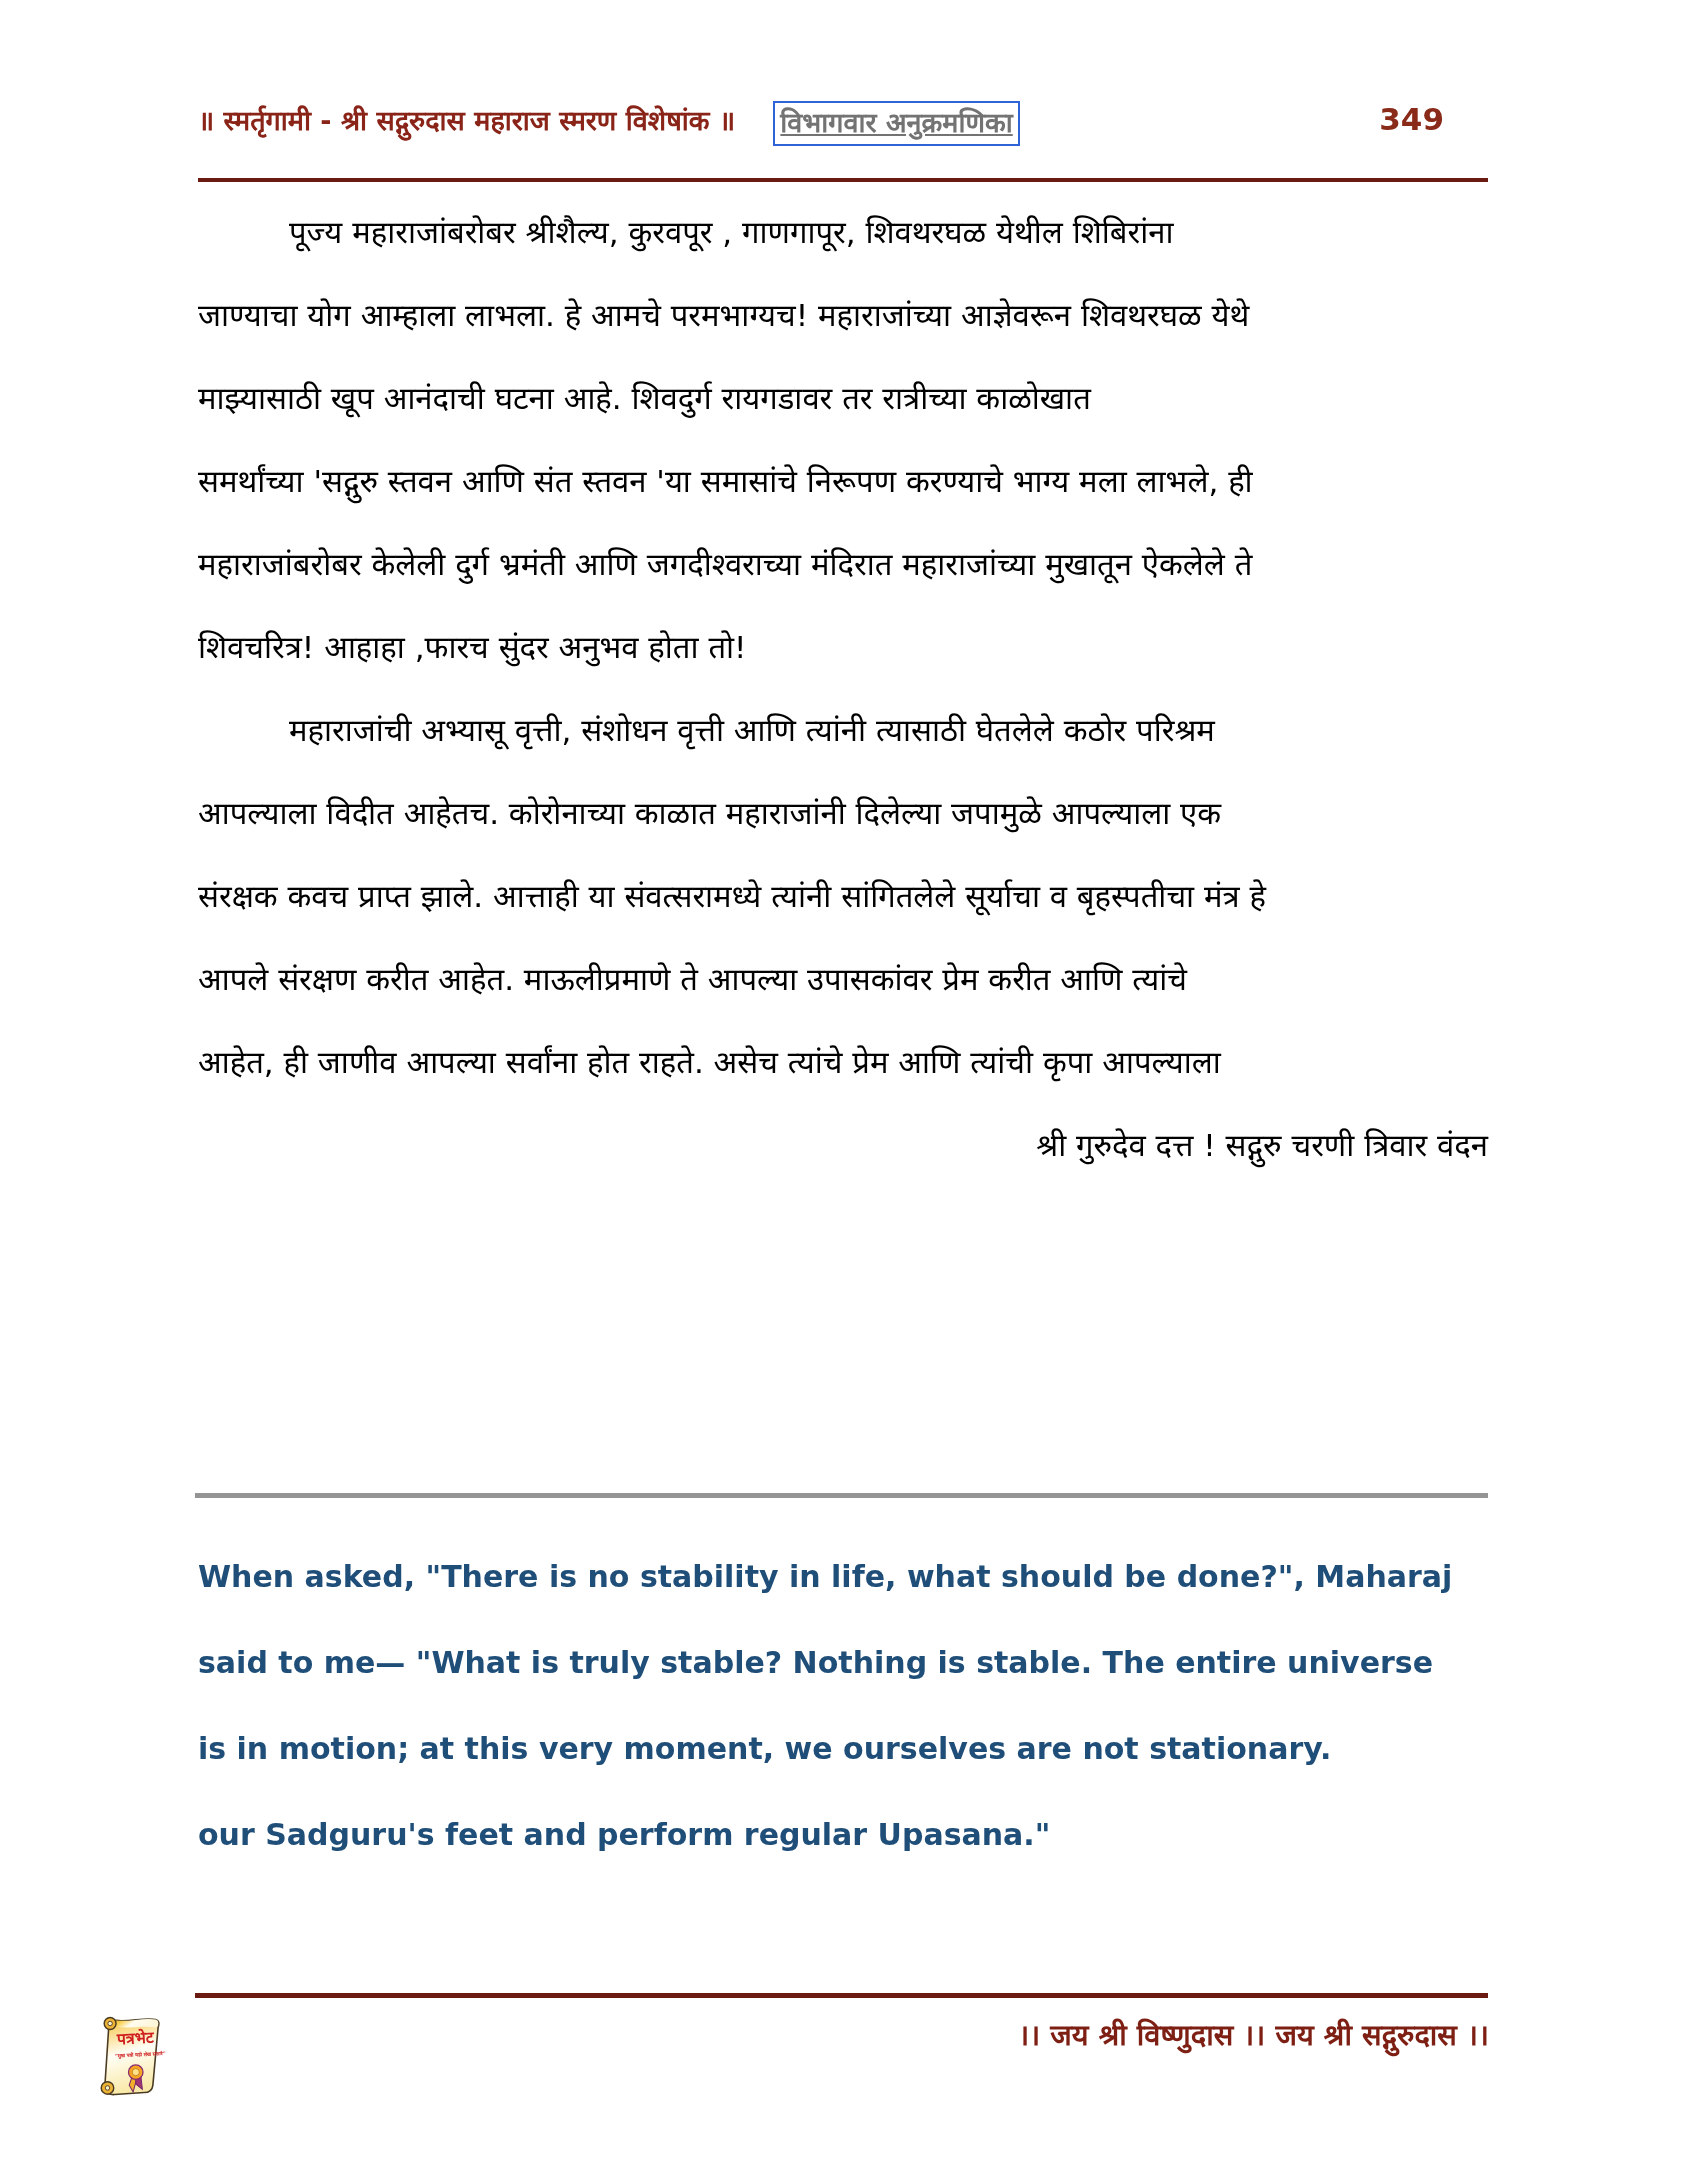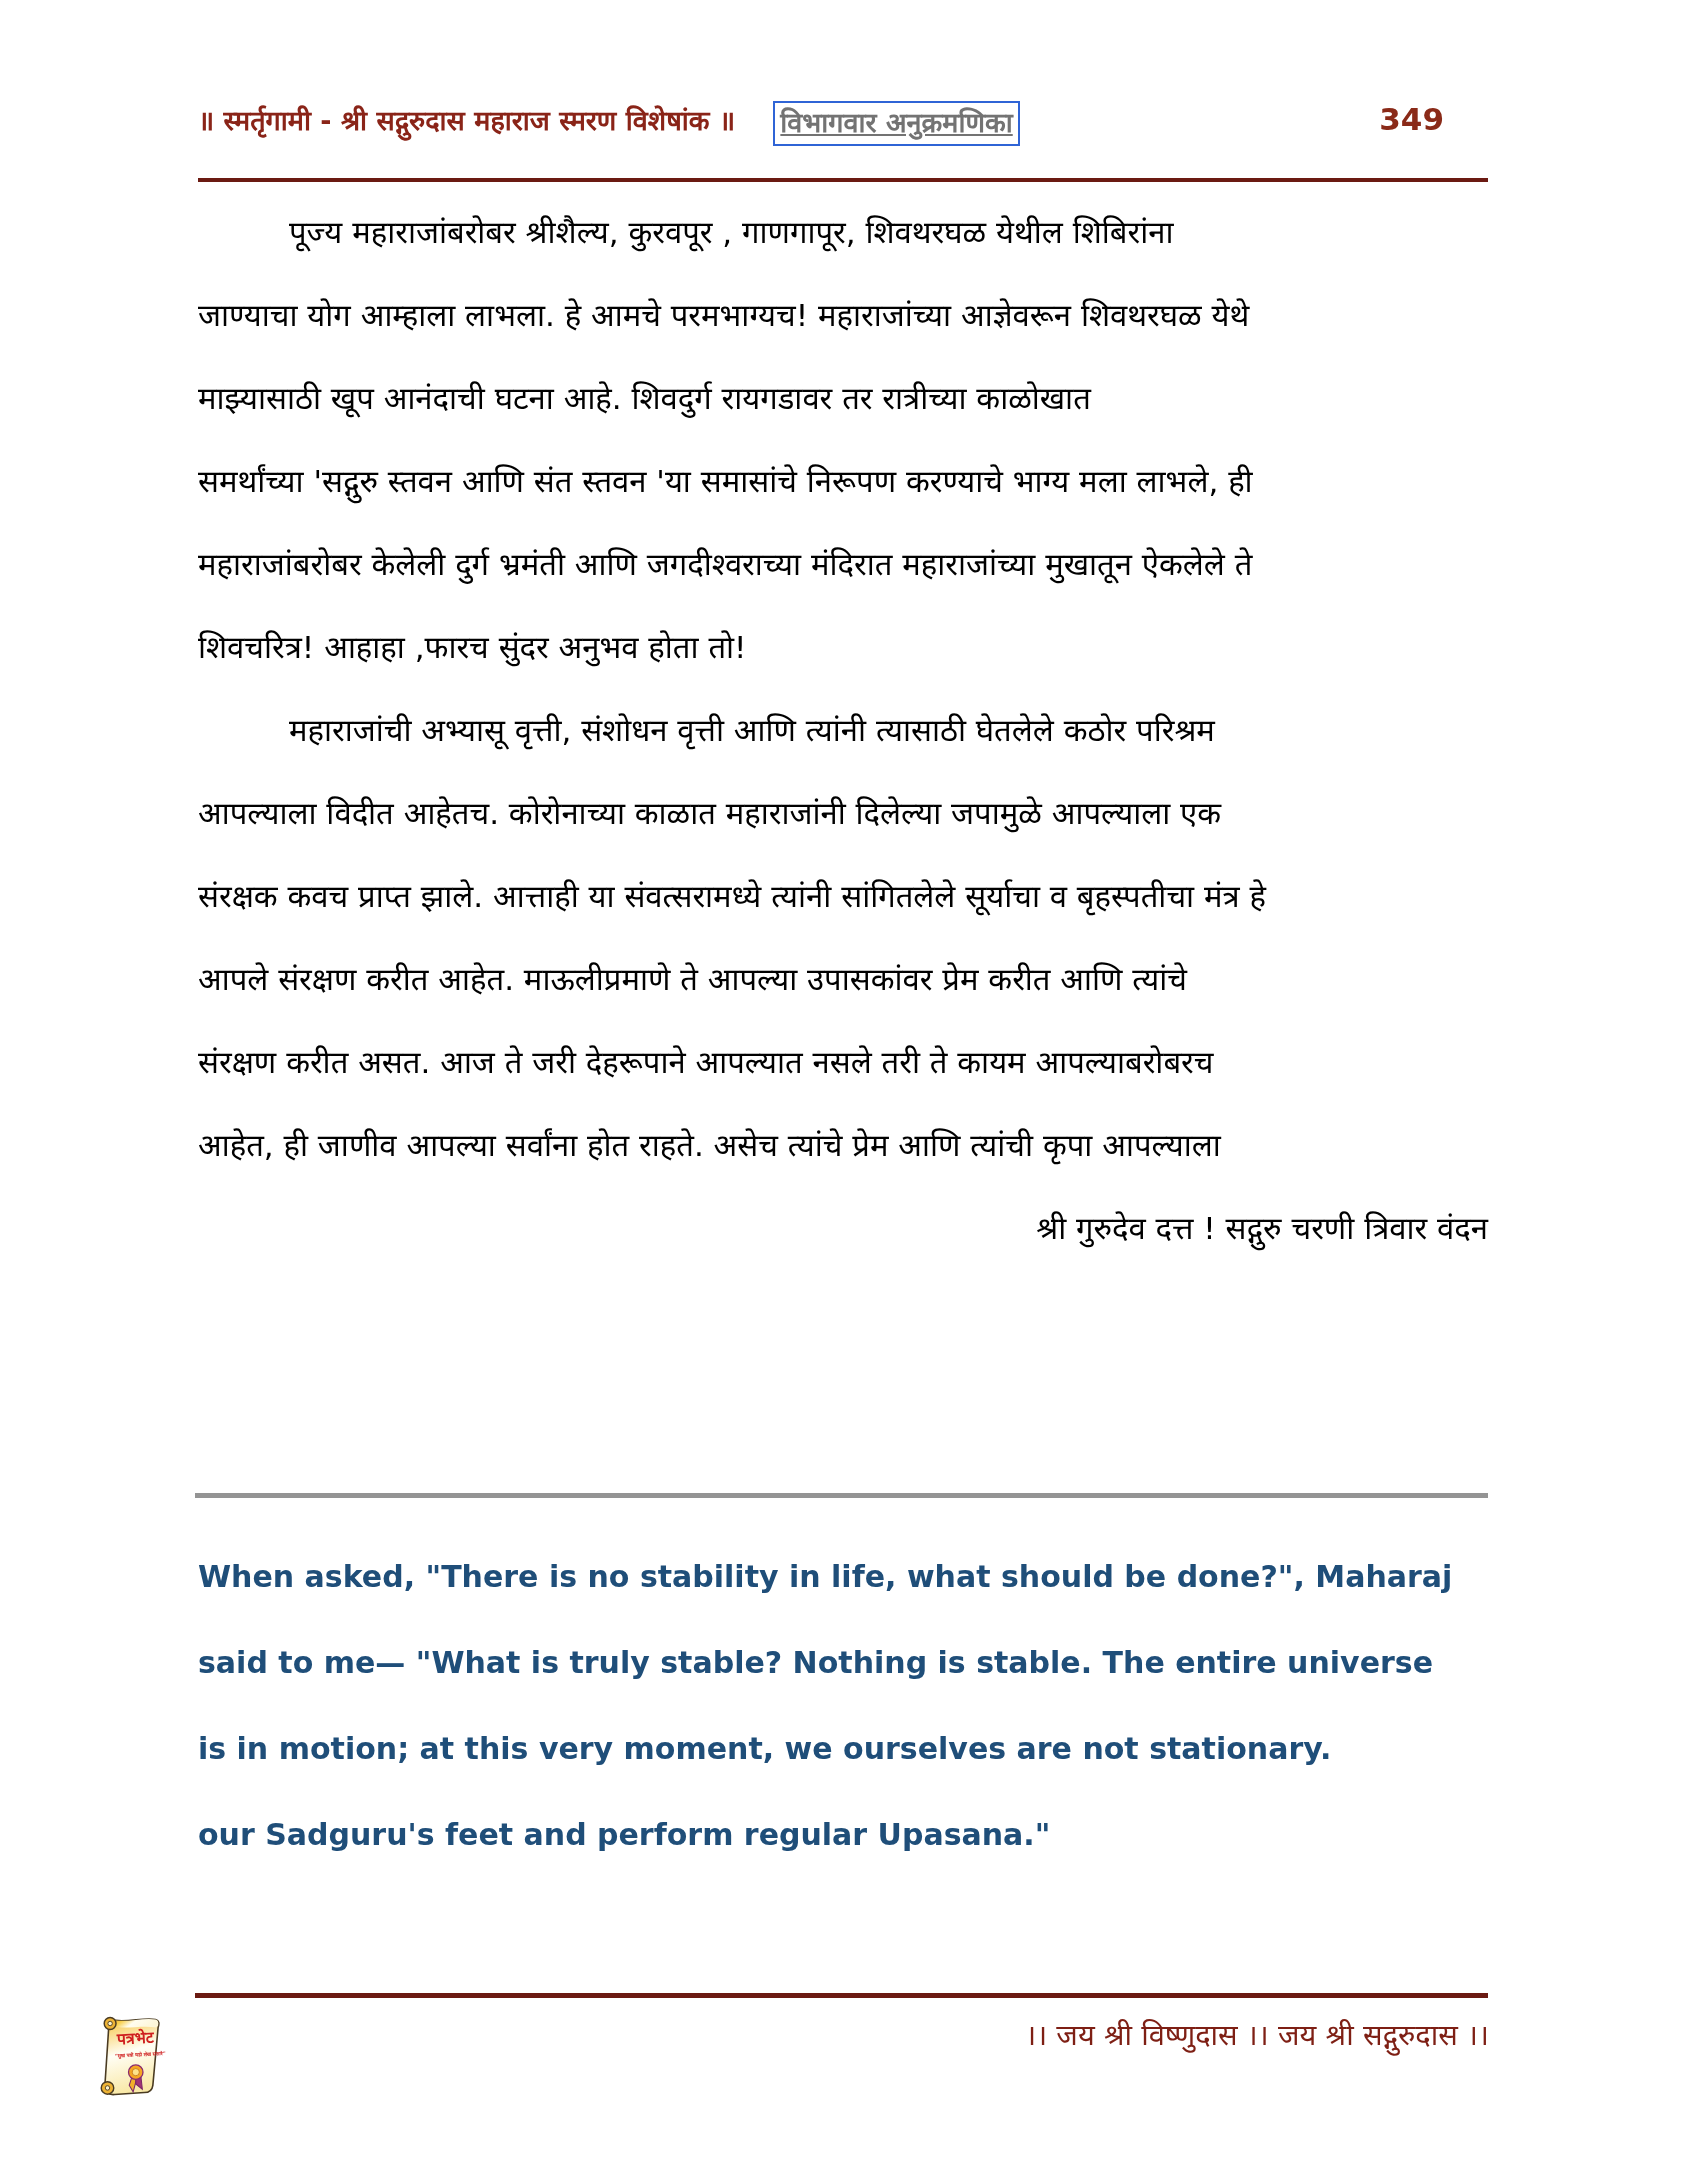--- a/index.html
+++ b/index.html
@@ -33,21 +33,21 @@
   .section-separator { position:absolute; left:195px; top:1493px; width:1293px; height:4.6px; background:#949494; }
   .quote-block {
     position:absolute; left:198px; top:1534px; width:1290px;
     font-size:30px; font-weight:bold; color:#1f4e79; line-height:86px;
   }
   .quote-line { white-space:nowrap; height:86px; }
   
   .footer-rule { position:absolute; left:195px; top:1993px; width:1293px; height:4.6px; background:#6b1a12; }
   .footer-text {
     position:absolute; right:198px; top:2014px;
-    color:#7e1f14; font-weight:normal; font-size:29px; white-space:nowrap;margin-left:44px;
+    color:#7e1f14; font-weight:bold; font-size:29px; white-space:nowrap;margin-left:44px;
   }
   .logo { position:absolute; left:95px; top:2014px; width:71px; height:90px; }
 </style>
 </head>
 <body>
 
 <div class="page">
 
   <div class="header-row">
     <span class="header-title">॥ स्मर्तृगामी - श्री सद्गुरुदास महाराज स्मरण विशेषांक ॥</span>
@@ -63,21 +63,20 @@
       <div class="body-line">माझ्यासाठी खूप आनंदाची घटना आहे. शिवदुर्ग रायगडावर तर रात्रीच्या काळोखात</div>
       <div class="body-line">समर्थांच्या 'सद्गुरु स्तवन आणि संत स्तवन 'या समासांचे निरूपण करण्याचे भाग्य मला लाभले, ही</div>
       <div class="body-line">महाराजांबरोबर केलेली दुर्ग भ्रमंती आणि जगदीश्वराच्या मंदिरात महाराजांच्या मुखातून ऐकलेले ते</div>
       <div class="body-line">शिवचरित्र!  आहाहा ,फारच सुंदर अनुभव होता तो!</div>
     </div>
     <div>
       <div class="body-line indent">महाराजांची अभ्यासू वृत्ती,  संशोधन वृत्ती आणि त्यांनी त्यासाठी घेतलेले कठोर परिश्रम</div>
       <div class="body-line">आपल्याला विदीत आहेतच.  कोरोनाच्या काळात महाराजांनी दिलेल्या जपामुळे आपल्याला एक</div>
       <div class="body-line">संरक्षक कवच प्राप्त झाले. आत्ताही या संवत्सरामध्ये त्यांनी सांगितलेले सूर्याचा व बृहस्पतीचा मंत्र हे</div>
       <div class="body-line">आपले संरक्षण करीत आहेत.  माऊलीप्रमाणे ते आपल्या उपासकांवर प्रेम करीत आणि त्यांचे</div>
-      <div class="body-line">संरक्षण करीत असत. आज ते जरी देहरूपाने आपल्यात नसले तरी ते कायम आपल्याबरोबरच</div>
       <div class="body-line">आहेत, ही जाणीव आपल्या सर्वांना होत राहते. असेच त्यांचे प्रेम आणि त्यांची कृपा आपल्याला</div>
     </div>
     <div class="body-line closing">श्री गुरुदेव दत्त !  सद्गुरु चरणी त्रिवार वंदन</div>
   </div>
 
   <div class="section-separator"></div>
 
   <div class="quote-block">
     <div class="quote-line">When asked, "There is no stability in life, what should be done?", Maharaj</div>
     <div class="quote-line">said to me— "What is truly stable? Nothing is stable. The entire universe</div>

